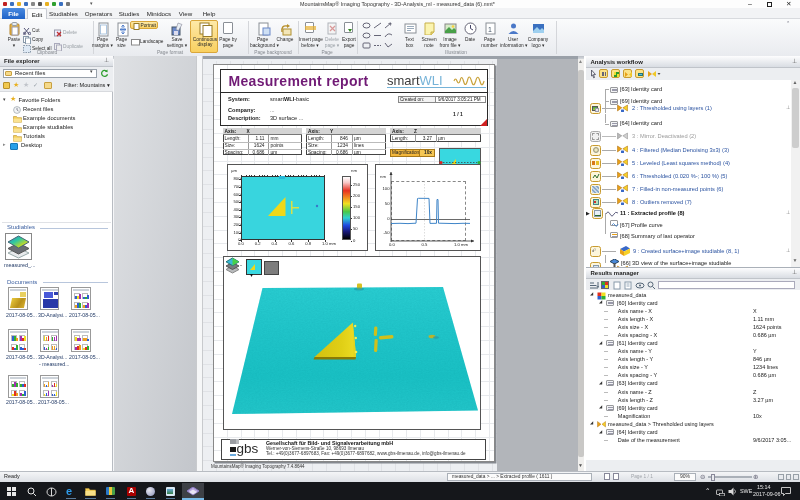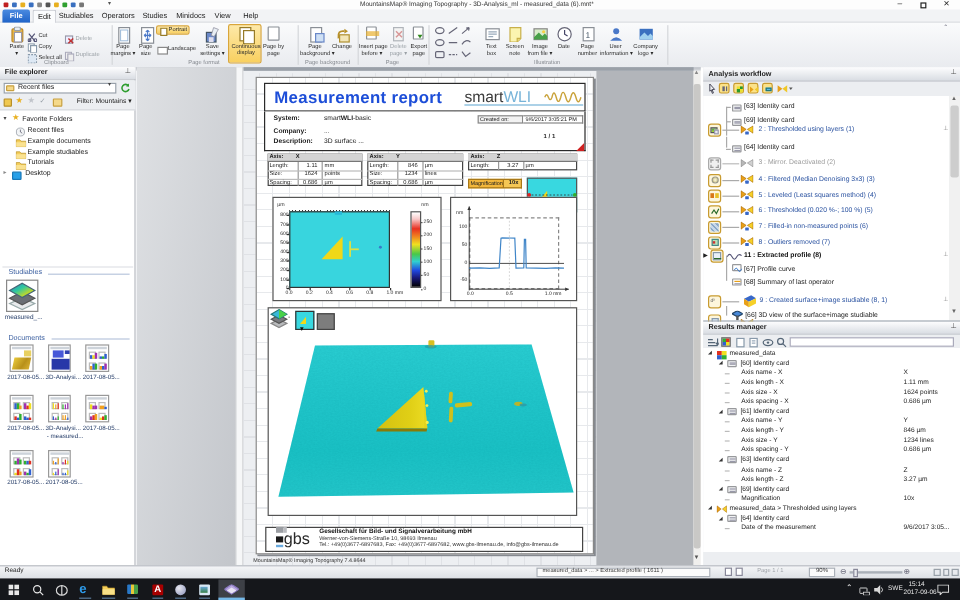--- a/index.html
+++ b/index.html
@@ -540,21 +540,21 @@
 <div style="left:203px;top:59px;width:374.5px;height:412px;background:#edeff2;"></div>
 <div style="left:203px;top:61px;width:294px;height:410px;background-image:repeating-linear-gradient(to right,transparent 0 12.8px,#e0e2e6 12.8px 13.8px),repeating-linear-gradient(to bottom,transparent 0 12.8px,#e0e2e6 12.8px 13.8px);"></div>
 <div style="left:497px;top:59px;width:80.5px;height:412px;background:#b2b5ba;"></div>
 <div style="left:203px;top:56px;width:374.5px;height:3px;background:#9aa0a8;"></div>
 <div style="left:577.5px;top:59px;width:6px;height:412px;background:#f0efed;"></div>
 <div style="left:577.5px;top:70px;width:6px;height:387px;background:#c9c8c6;border-radius:2px;"></div>
 <div style="position:absolute;left:578px;top:59px;font-size:5px;color:#888;white-space:nowrap;">▲</div>
 <div style="position:absolute;left:578px;top:463px;font-size:5px;color:#555;white-space:nowrap;">▼</div>
 <div style="left:213px;top:64px;width:281.5px;height:398px;background:#fff;border:1px solid #888;box-shadow:1.5px 1.5px 0 #85898f;background-image:repeating-linear-gradient(to right,transparent 0 12.8px,#e7e9ec 12.8px 13.8px),repeating-linear-gradient(to bottom,transparent 0 12.8px,#e7e9ec 12.8px 13.8px);"></div>
 <div style="left:220px;top:68.5px;width:268px;height:24.5px;border:1.2px solid #2a2a2a;background:#fff;"></div>
-<div style="position:absolute;left:228.5px;top:73px;font-size:14px;color:#1d4ed8;white-space:nowrap;letter-spacing:0.3px;"><b>Measurement report</b></div>
+<div style="position:absolute;left:228.5px;top:73px;font-size:14px;color:#701a75;white-space:nowrap;letter-spacing:0.3px;"><b>Measurement report</b></div>
 <div style="position:absolute;left:387px;top:73.5px;font-size:13px;color:#333;white-space:nowrap;"><span style="color:#3c3c3c;">smart</span><span style="color:#76b3d8;">WLI</span></div>
 <div style="left:387px;top:87.3px;width:99px;height:1.1px;background:#76b3d8;"></div>
 <svg style="position:absolute;left:453px;top:72.5px;" width="34" height="14">
     <path d="M1 8 q1.5 -4 3 0 q1.5 4 3 0 q1.5 -7 3.5 0 q1.8 7 3.8 0 q1.8 -8 4.2 0 q2 7.5 4.2 0 q2 -7.5 4.2 0 q2 7.5 4.2 0" fill="none" stroke="#c9a23a" stroke-width="1.2"></path>
   </svg>
 <div style="left:220px;top:93px;width:268px;height:33px;border:1px solid #2a2a2a;border-top:none;background:#fff;"></div>
 <div style="position:absolute;left:228px;top:96px;font-size:5.6px;color:#1a1a1a;white-space:nowrap;"><b>System:</b></div>
 <div style="position:absolute;left:270px;top:96px;font-size:5.6px;color:#1a1a1a;white-space:nowrap;">smart<b>WLI</b>-basic</div>
 <div style="position:absolute;left:228px;top:107px;font-size:5.6px;color:#1a1a1a;white-space:nowrap;"><b>Company:</b></div>
 <div style="position:absolute;left:270px;top:107px;font-size:5.6px;color:#555;white-space:nowrap;">...</div>

